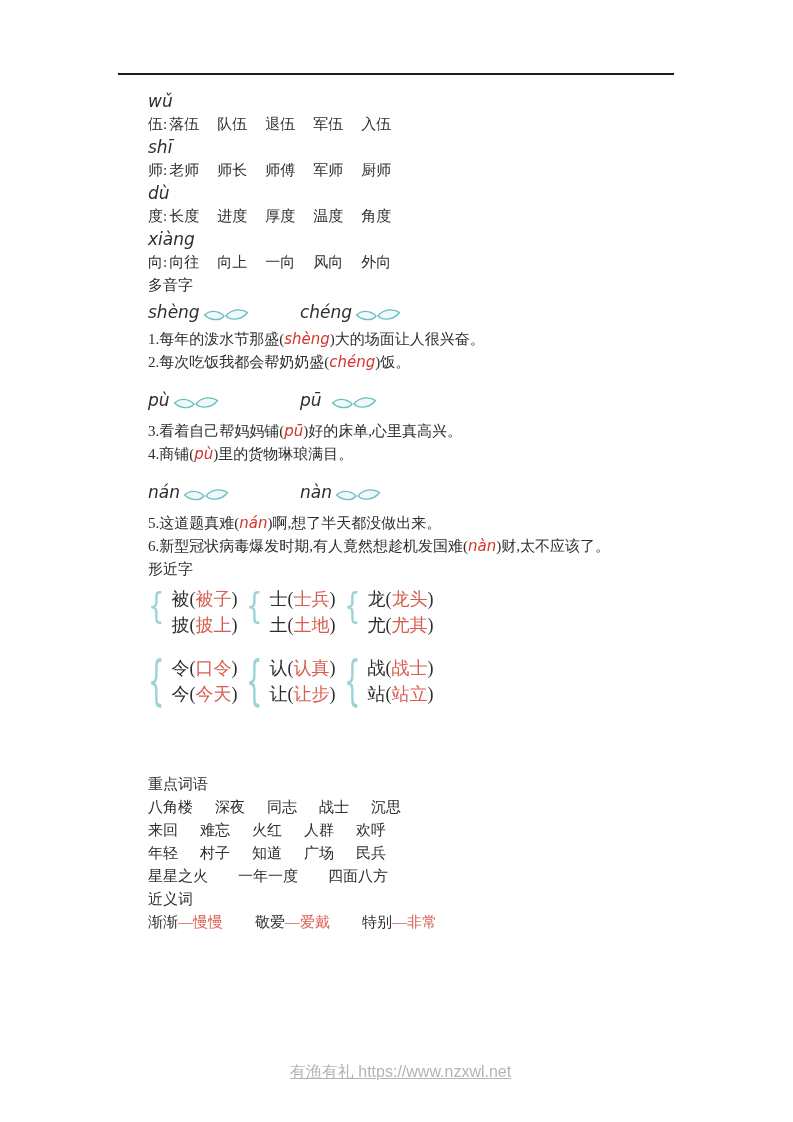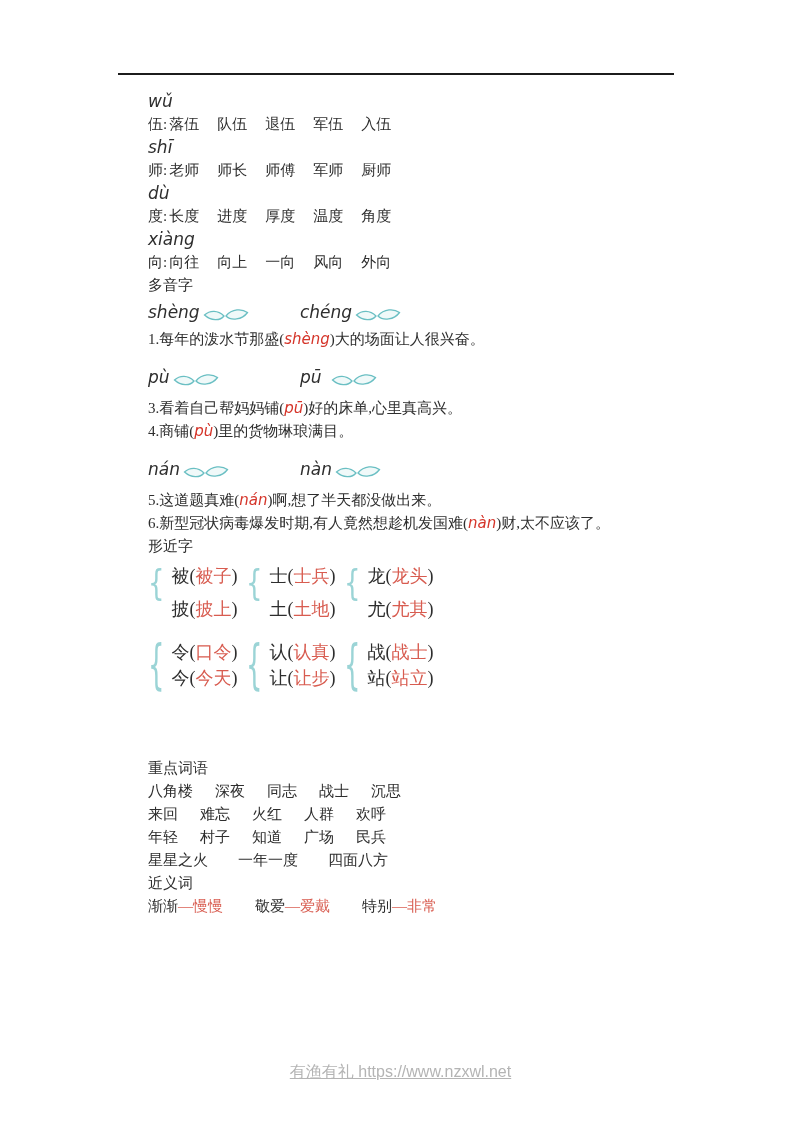--- a/index.html
+++ b/index.html
@@ -53,21 +53,21 @@
     display:inline-block;
     color:#9bd4d6;
     font-family:"DejaVu Sans",sans-serif;
     font-size:26px; line-height:28px;
     margin-right:7px;
     flex:0 0 auto;
   }
   .g1 { margin-top:5px; }
   .g1 .pair { align-items:flex-start; }
   .g1 .brace { transform:scaleY(1.35); transform-origin:top; margin-top:1px; }
-  .g1 .pcol { display:flex; flex-direction:column; gap:7px; }
+  .g1 .pcol { display:flex; flex-direction:column; gap:0; }
   .g2 { margin-top:17px; }
   .g2 .pair { align-items:center; }
   .g2 .brace { transform:scaleY(2.05); }
   .g2 .pcol { display:flex; flex-direction:column; }
   .prow { font-size:18px; line-height:26px; white-space:nowrap; }
   .rw { color:#d85c50; }
   
   .kw-section { margin-top:66px; }
   .kw-row { font-size:15px; line-height:23px; display:flex; }
   .kw-row .kw { margin-right:22px; }
@@ -122,20 +122,21 @@
         </span>
       <span class="py-unit">
           <span class="py">chéng</span>
           <svg class="leaf" width="46" height="16" viewBox="0 0 46 16">
             <path d="M21,9 C15,3 7,3 1.5,8 C8,14 17,14 21,9 Z" fill="#f0f9f9" stroke="#6abfc3" stroke-width="1.3"></path>
             <path d="M23,9 C29,1.5 39,1.5 44.5,5.5 C39,13 28,14 23,9 Z" fill="#f0f9f9" stroke="#6abfc3" stroke-width="1.3"></path>
           </svg>
         </span>
     </div>
     <div class="sent"><span>1.每年的泼水节那盛</span><span>(</span><span class="rpy">shèng</span><span>)</span><span>大的场面让人很兴奋。</span></div>
+    <div class="sent"><span>2.每次吃饭我都会帮奶奶盛</span><span>(</span><span class="rpy">chéng</span><span>)</span><span>饭。</span></div>
 
     <div class="py-pair gap-sm">
       <span class="py-unit">
           <span class="py">pù</span>
           <svg class="leaf" width="46" height="16" viewBox="0 0 46 16">
             <path d="M21,9 C15,3 7,3 1.5,8 C8,14 17,14 21,9 Z" fill="#f0f9f9" stroke="#6abfc3" stroke-width="1.3"></path>
             <path d="M23,9 C29,1.5 39,1.5 44.5,5.5 C39,13 28,14 23,9 Z" fill="#f0f9f9" stroke="#6abfc3" stroke-width="1.3"></path>
           </svg>
         </span>
       <span class="py-unit">

